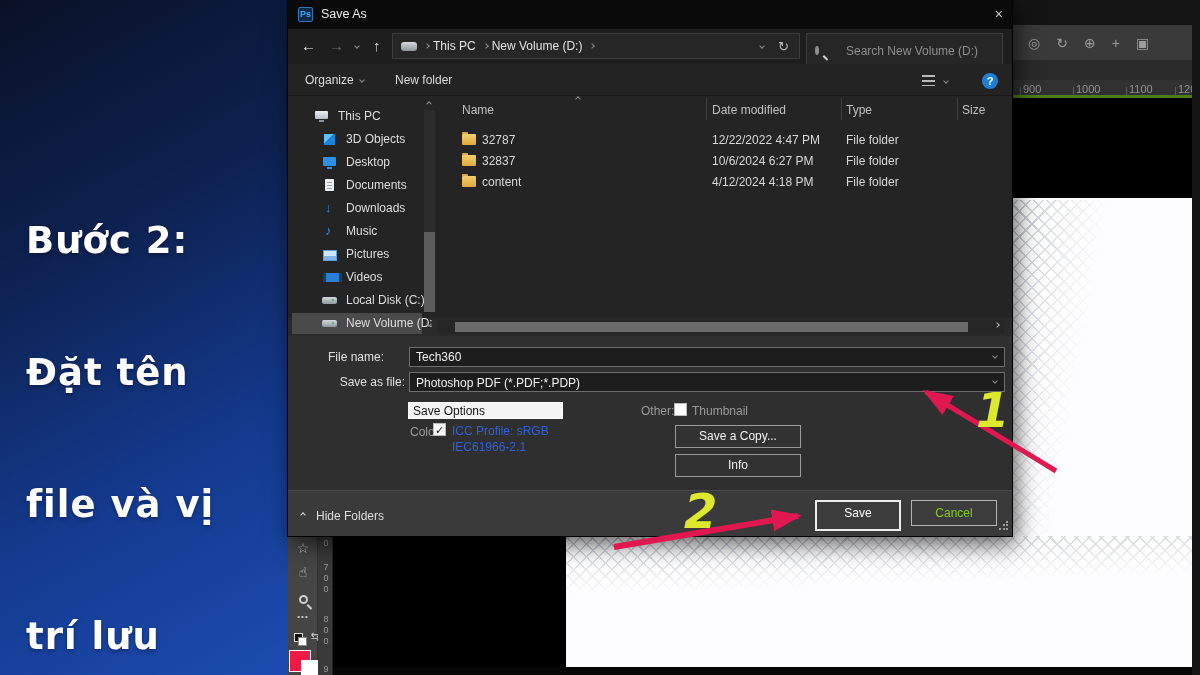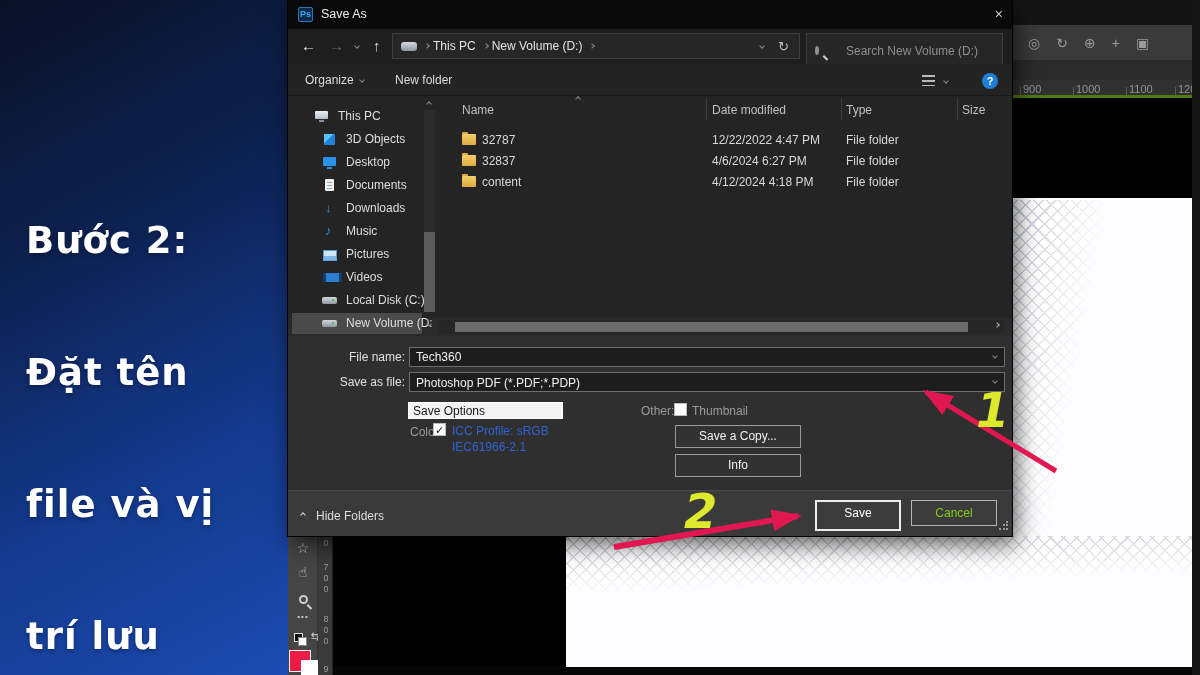--- a/index.html
+++ b/index.html
@@ -313,38 +313,38 @@
 
       <div class="file-row" style="top:34px">
         <span class="fold" style="left:22px"></span>
         <span class="cell" style="left:42px">32787</span>
         <span class="cell" style="left:272px">12/22/2022 4:47 PM</span>
         <span class="cell" style="left:406px">File folder</span>
       </div>
       <div class="file-row" style="top:55px">
         <span class="fold" style="left:22px"></span>
         <span class="cell" style="left:42px">32837</span>
-        <span class="cell" style="left:272px">4/6/2024 6:27 PM</span>
+        <span class="cell" style="left:272px">10/6/2024 6:27 PM</span>
         <span class="cell" style="left:406px">File folder</span>
       </div>
       <div class="file-row" style="top:76px">
         <span class="fold" style="left:22px"></span>
         <span class="cell" style="left:42px">content</span>
         <span class="cell" style="left:272px">4/12/2024 4:18 PM</span>
         <span class="cell" style="left:406px">File folder</span>
       </div>
     </div>
 
     <span class="cv" style="left:156px;top:323px;transform:rotate(135deg);width:4px;height:4px"></span>
     <div class="hscroll-track"></div>
     <div class="hscroll-thumb"></div>
     <span class="cv" style="left:707px;top:323px;transform:rotate(-45deg);width:4px;height:4px"></span>
 
     <div class="lower">
-      <span class="fld-label" style="left:40px;top:14px;width:77px;text-align:right">File name:</span>
+      <span class="fld-label" style="left:40px;top:14px;width:77px;text-align:left">File name:</span>
       <div class="combo" style="left:121px;top:11px;width:596px">
         <input value="Tech360" style="">
         <span class="cv d s dim" style="right:7px;top:6px"></span>
       </div>
       <span class="fld-label" style="left:30px;top:39px;width:87px;text-align:right">Save as file:</span>
       <div class="combo" style="left:121px;top:36px;width:596px">
         <span style="position:absolute;left:6px;top:3px">Photoshop PDF (*.PDF;*.PDP)</span>
         <span class="cv d s dim" style="right:7px;top:6px"></span>
       </div>
 

